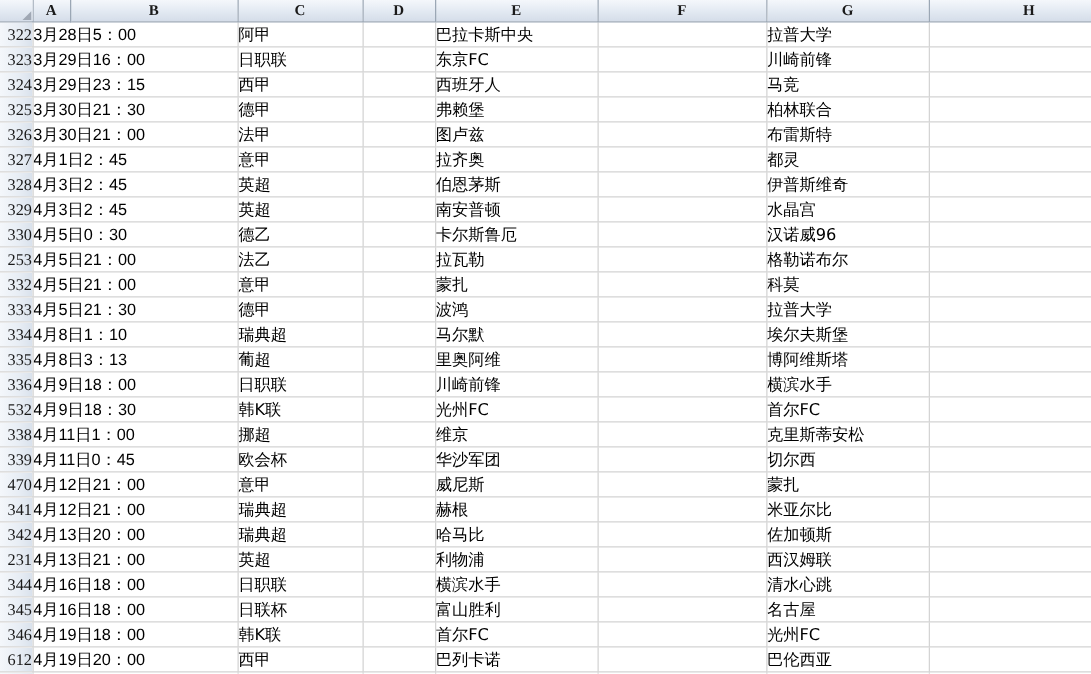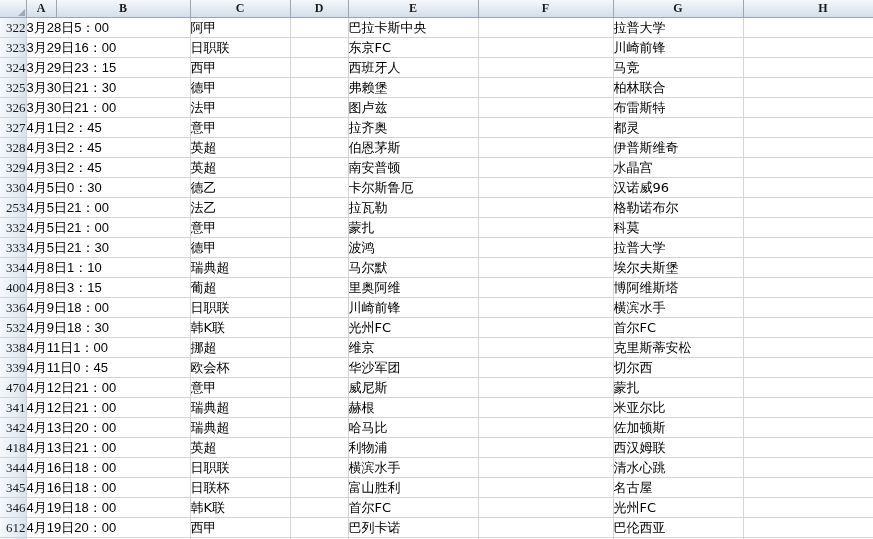--- a/index.html
+++ b/index.html
@@ -249,22 +249,22 @@
           <td class="cell num" colspan="2">4月8日1：10</td>
           <td class="cell cjk" colspan="1">瑞典超</td>
           <td class="cell cjk" colspan="1"></td>
           <td class="cell cjk" colspan="1">马尔默</td>
           <td class="cell cjk" colspan="1"></td>
           <td class="cell cjk" colspan="1">埃尔夫斯堡</td>
           <td class="cell cjk" colspan="1"></td>
           <td class="cell cjk" colspan="1"></td>
         </tr>
         <tr>
-          <td class="rowhead num">400</td>
-          <td class="cell num" colspan="2">4月8日3：15</td>
+          <td class="rowhead num">335</td>
+          <td class="cell num" colspan="2">4月8日3：13</td>
           <td class="cell cjk" colspan="1">葡超</td>
           <td class="cell cjk" colspan="1"></td>
           <td class="cell cjk" colspan="1">里奥阿维</td>
           <td class="cell cjk" colspan="1"></td>
           <td class="cell cjk" colspan="1">博阿维斯塔</td>
           <td class="cell cjk" colspan="1"></td>
           <td class="cell cjk" colspan="1"></td>
         </tr>
         <tr>
           <td class="rowhead num">336</td>
@@ -337,21 +337,21 @@
           <td class="cell num" colspan="2">4月13日20：00</td>
           <td class="cell cjk" colspan="1">瑞典超</td>
           <td class="cell cjk" colspan="1"></td>
           <td class="cell cjk" colspan="1">哈马比</td>
           <td class="cell cjk" colspan="1"></td>
           <td class="cell cjk" colspan="1">佐加顿斯</td>
           <td class="cell cjk" colspan="1"></td>
           <td class="cell cjk" colspan="1"></td>
         </tr>
         <tr>
-          <td class="rowhead num">418</td>
+          <td class="rowhead num">231</td>
           <td class="cell num" colspan="2">4月13日21：00</td>
           <td class="cell cjk" colspan="1">英超</td>
           <td class="cell cjk" colspan="1"></td>
           <td class="cell cjk" colspan="1">利物浦</td>
           <td class="cell cjk" colspan="1"></td>
           <td class="cell cjk" colspan="1">西汉姆联</td>
           <td class="cell cjk" colspan="1"></td>
           <td class="cell cjk" colspan="1"></td>
         </tr>
         <tr>

